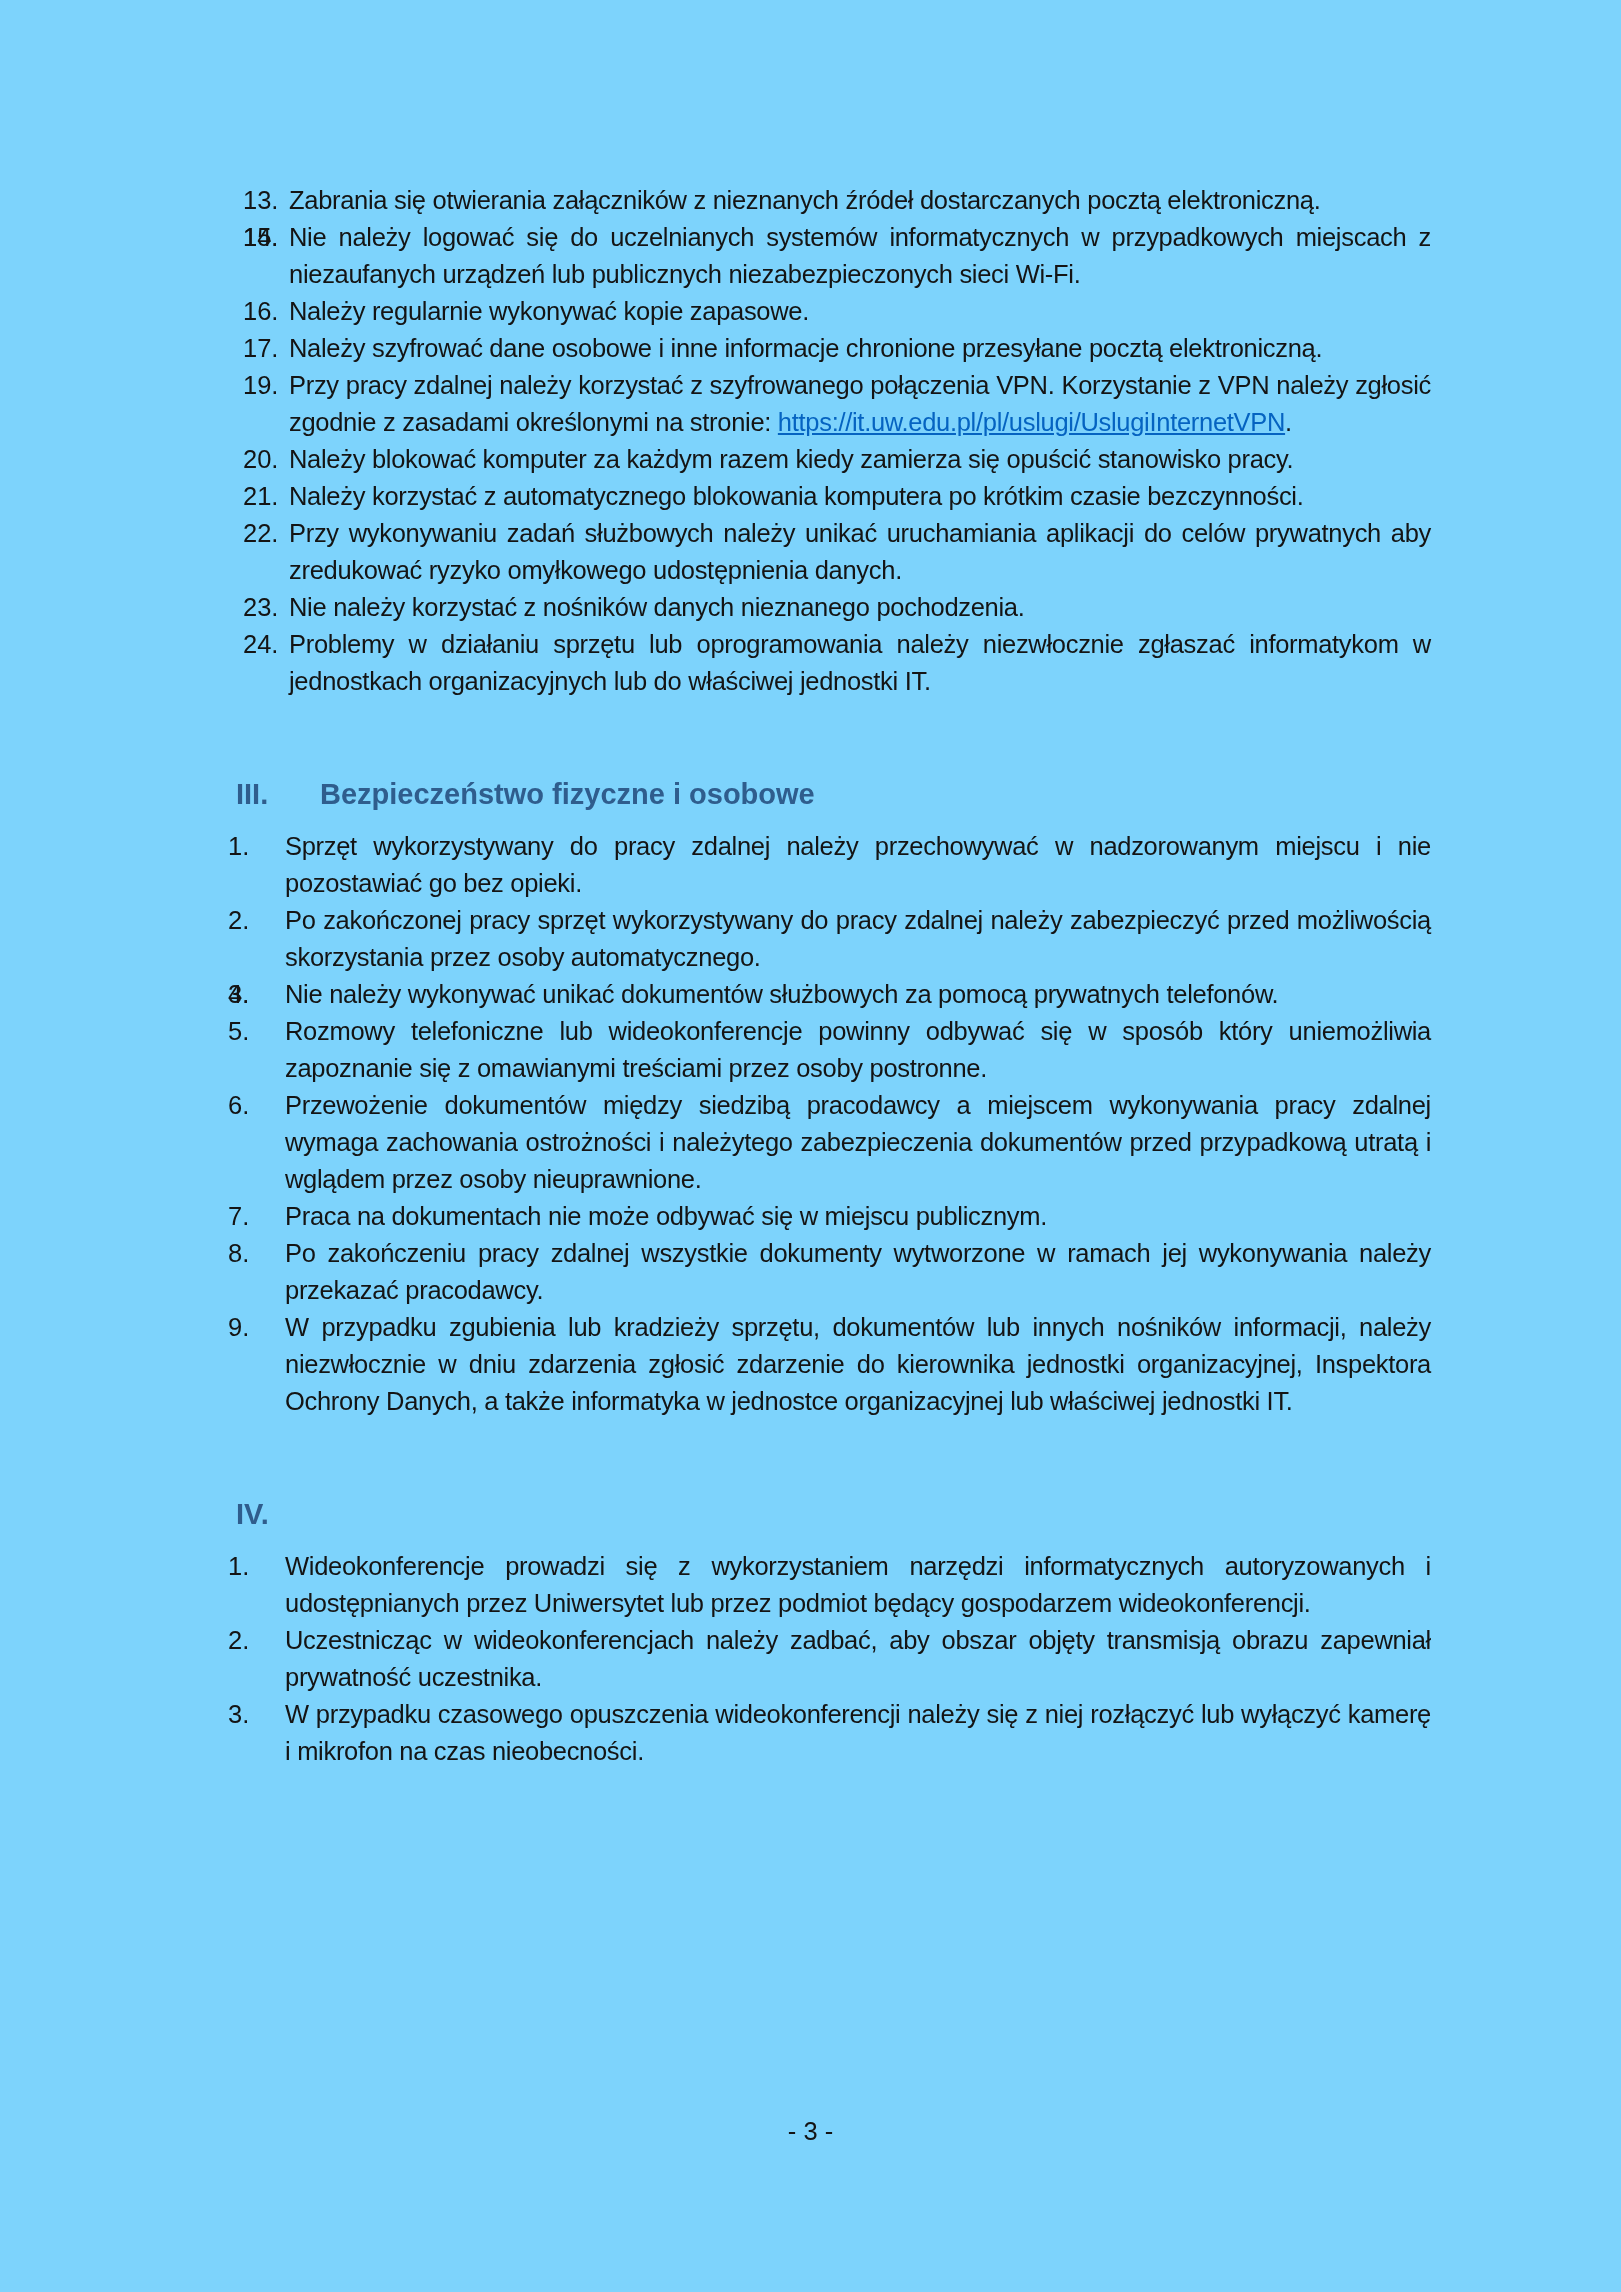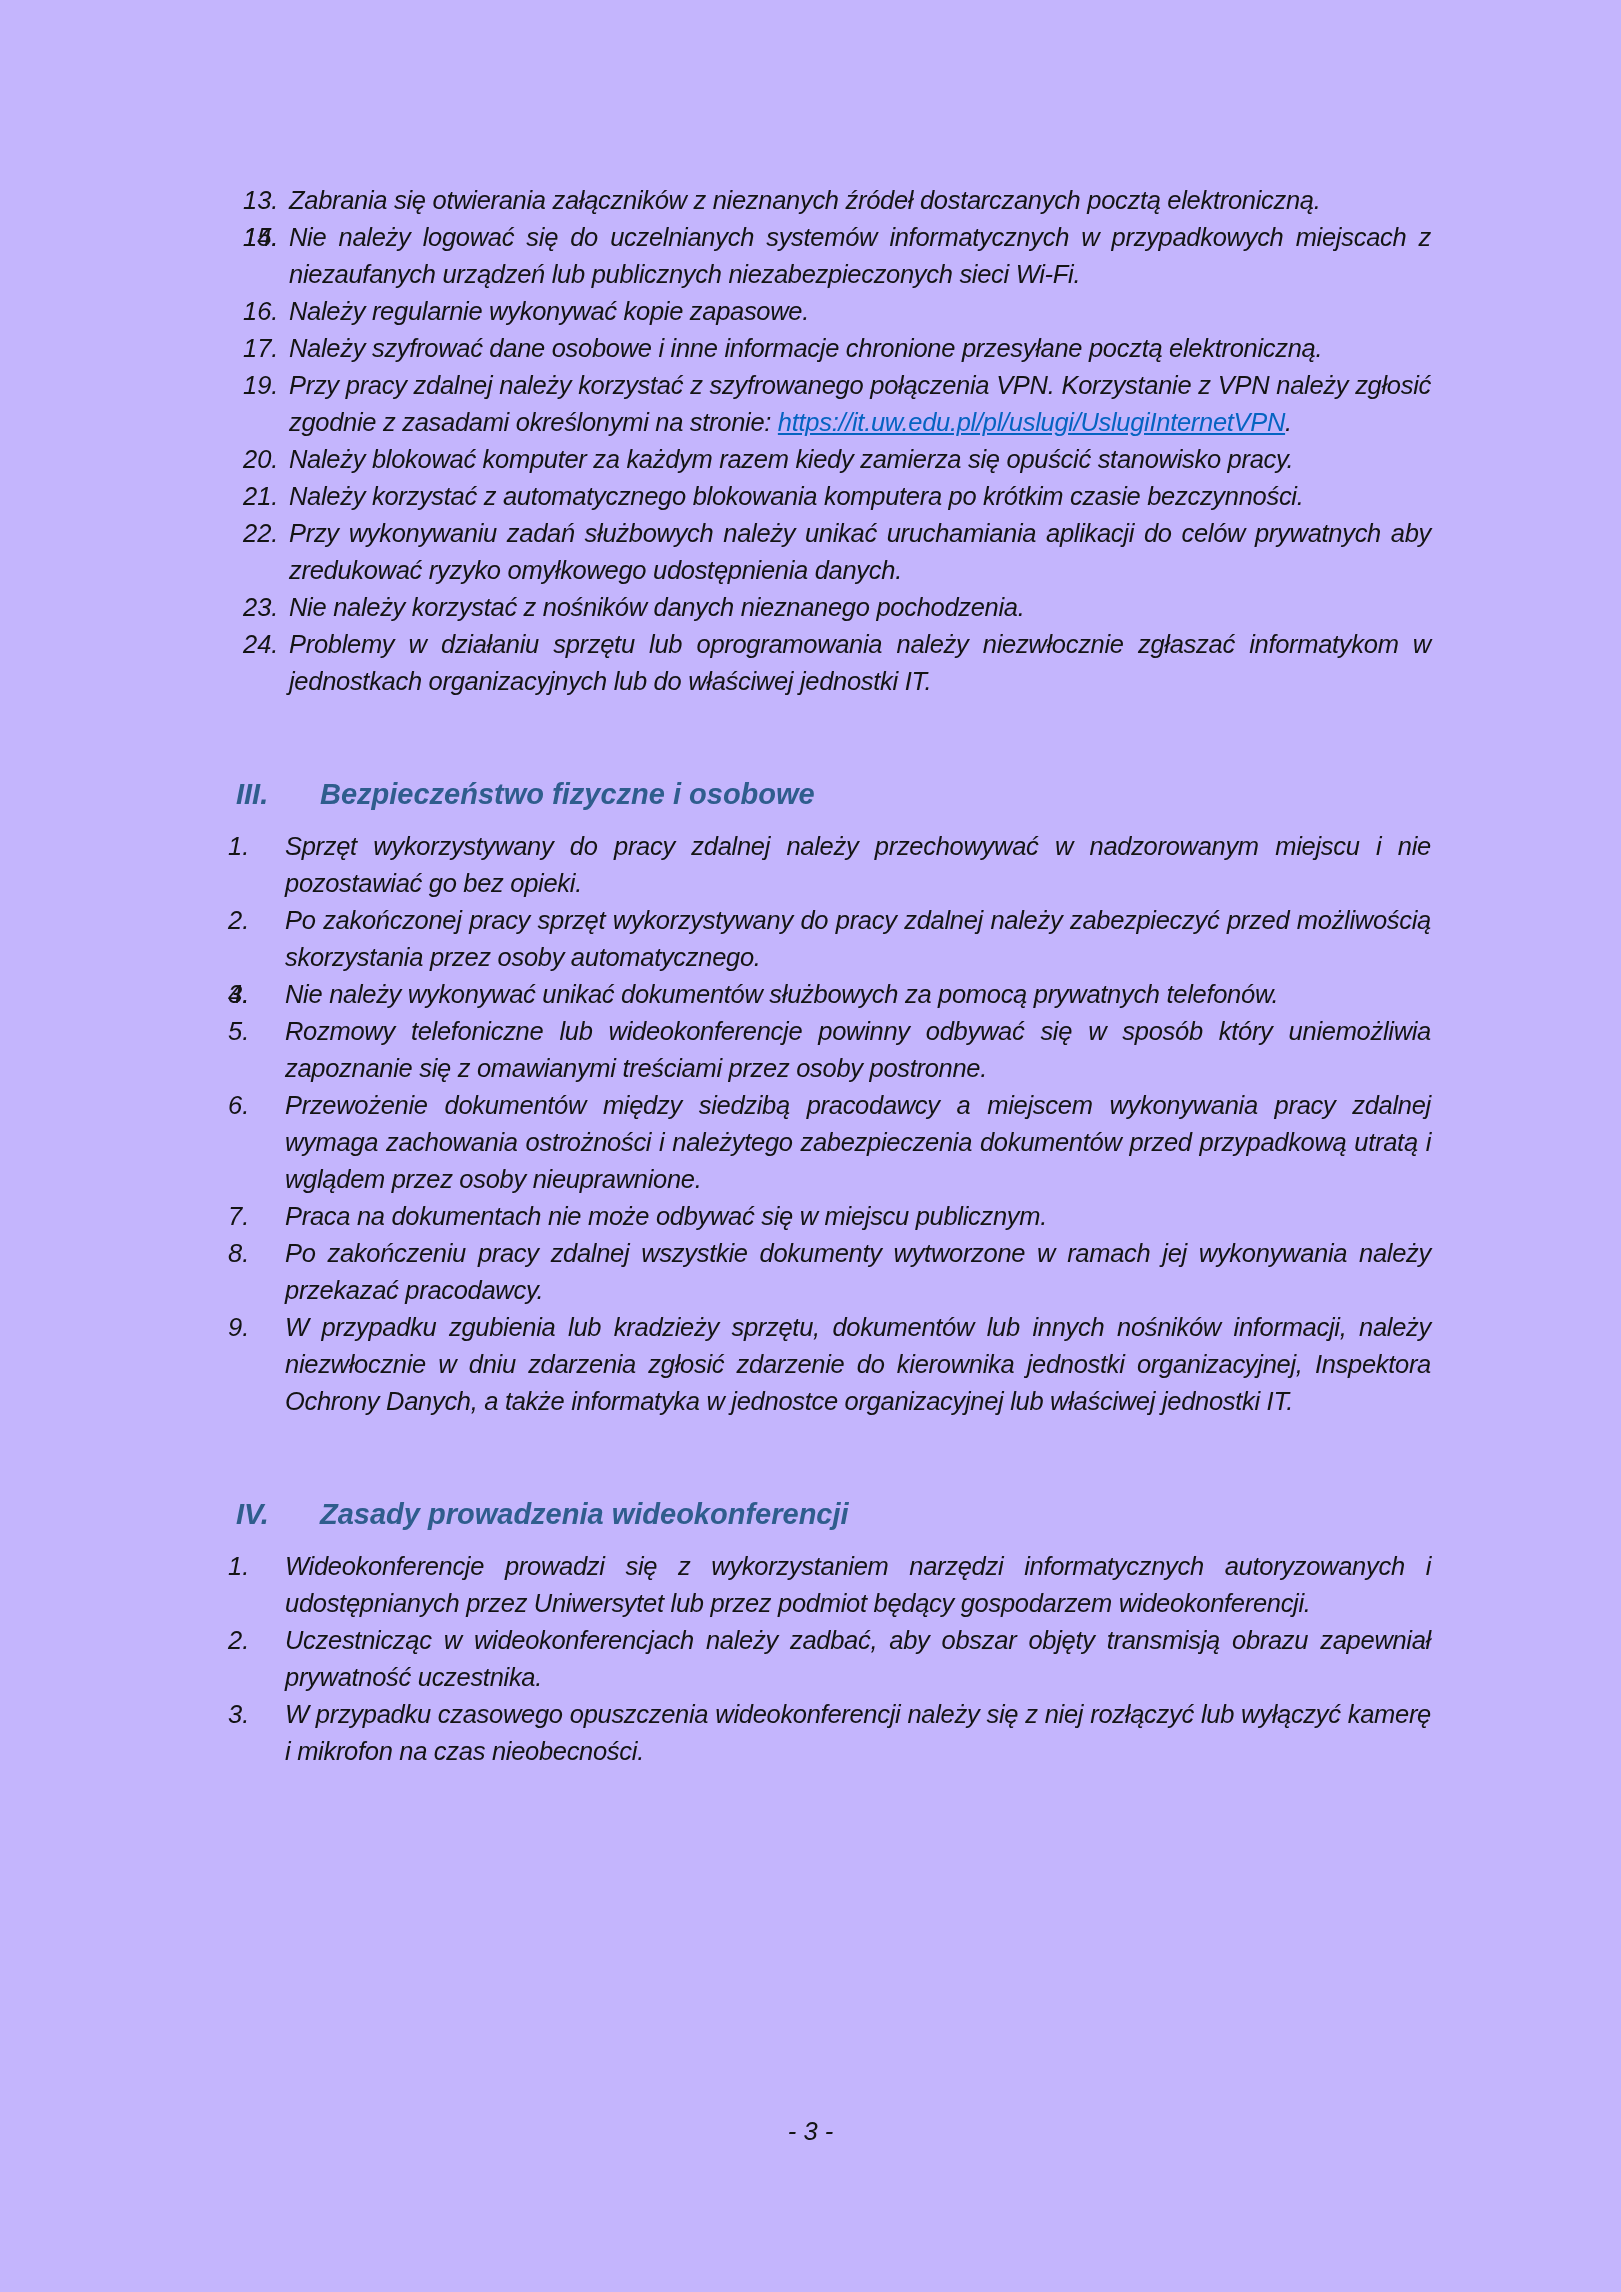--- a/index.html
+++ b/index.html
@@ -1,25 +1,24 @@
 <!DOCTYPE html>
 <html lang="pl"><head>
 <meta charset="utf-8">
 <style>
   html, body { margin: 0; padding: 0; background: #888; }
   .page {
     position: relative;
     width: 1621px;
     height: 2293px;
     margin: 0 auto;
-    background: #c4b5fd;
+    background: #7dd3fc;
     font-family: "Liberation Sans", "DejaVu Sans", sans-serif;
     color: #141414;
     overflow: hidden;
-    font-style: italic;
   }
   .doc { padding-top: 182px; }
 
   
   .list { margin: 0; }
   .item {
     position: relative;
     text-align: justify;
     font-size: 25.5px;
     line-height: 37px;
@@ -93,21 +92,20 @@
       <div class="item"><span class="marker">4.</span><span>Nie należy wykonywać unikać dokumentów służbowych za pomocą prywatnych telefonów.</span></div>
       <div class="item"><span class="marker">5.</span><span>Rozmowy telefoniczne lub wideokonferencje powinny odbywać się w sposób który uniemożliwia zapoznanie się z omawianymi treściami przez osoby postronne.</span></div>
       <div class="item"><span class="marker">6.</span><span>Przewożenie dokumentów między siedzibą pracodawcy a miejscem wykonywania pracy zdalnej wymaga zachowania ostrożności i należytego zabezpieczenia dokumentów przed przypadkową utratą i wglądem przez osoby nieuprawnione.</span></div>
       <div class="item"><span class="marker">7.</span><span>Praca na dokumentach nie może odbywać się w miejscu publicznym.</span></div>
       <div class="item"><span class="marker">8.</span><span>Po zakończeniu pracy zdalnej wszystkie dokumenty wytworzone w ramach jej wykonywania należy przekazać pracodawcy.</span></div>
       <div class="item"><span class="marker">9.</span><span>W przypadku zgubienia lub kradzieży sprzętu, dokumentów lub innych nośników informacji, należy niezwłocznie w dniu zdarzenia zgłosić zdarzenie do kierownika jednostki organizacyjnej, Inspektora Ochrony Danych, a także informatyka w jednostce organizacyjnej lub właściwej jednostki IT.</span></div>
     </section>
 
     <div class="section-heading">
       <span class="h-num">IV.</span>
-      <span class="h-title">Zasady prowadzenia wideokonferencji</span>
     </div>
 
     <section class="list sub-list">
       <div class="item"><span class="marker">1.</span><span>Wideokonferencje prowadzi się z wykorzystaniem narzędzi informatycznych autoryzowanych i udostępnianych przez Uniwersytet lub przez podmiot będący gospodarzem wideokonferencji.</span></div>
       <div class="item"><span class="marker">2.</span><span>Uczestnicząc w wideokonferencjach należy zadbać, aby obszar objęty transmisją obrazu zapewniał prywatność uczestnika.</span></div>
       <div class="item"><span class="marker">3.</span><span>W przypadku czasowego opuszczenia wideokonferencji należy się z niej rozłączyć lub wyłączyć kamerę i mikrofon na czas nieobecności.</span></div>
     </section>
 
   </main>
 

